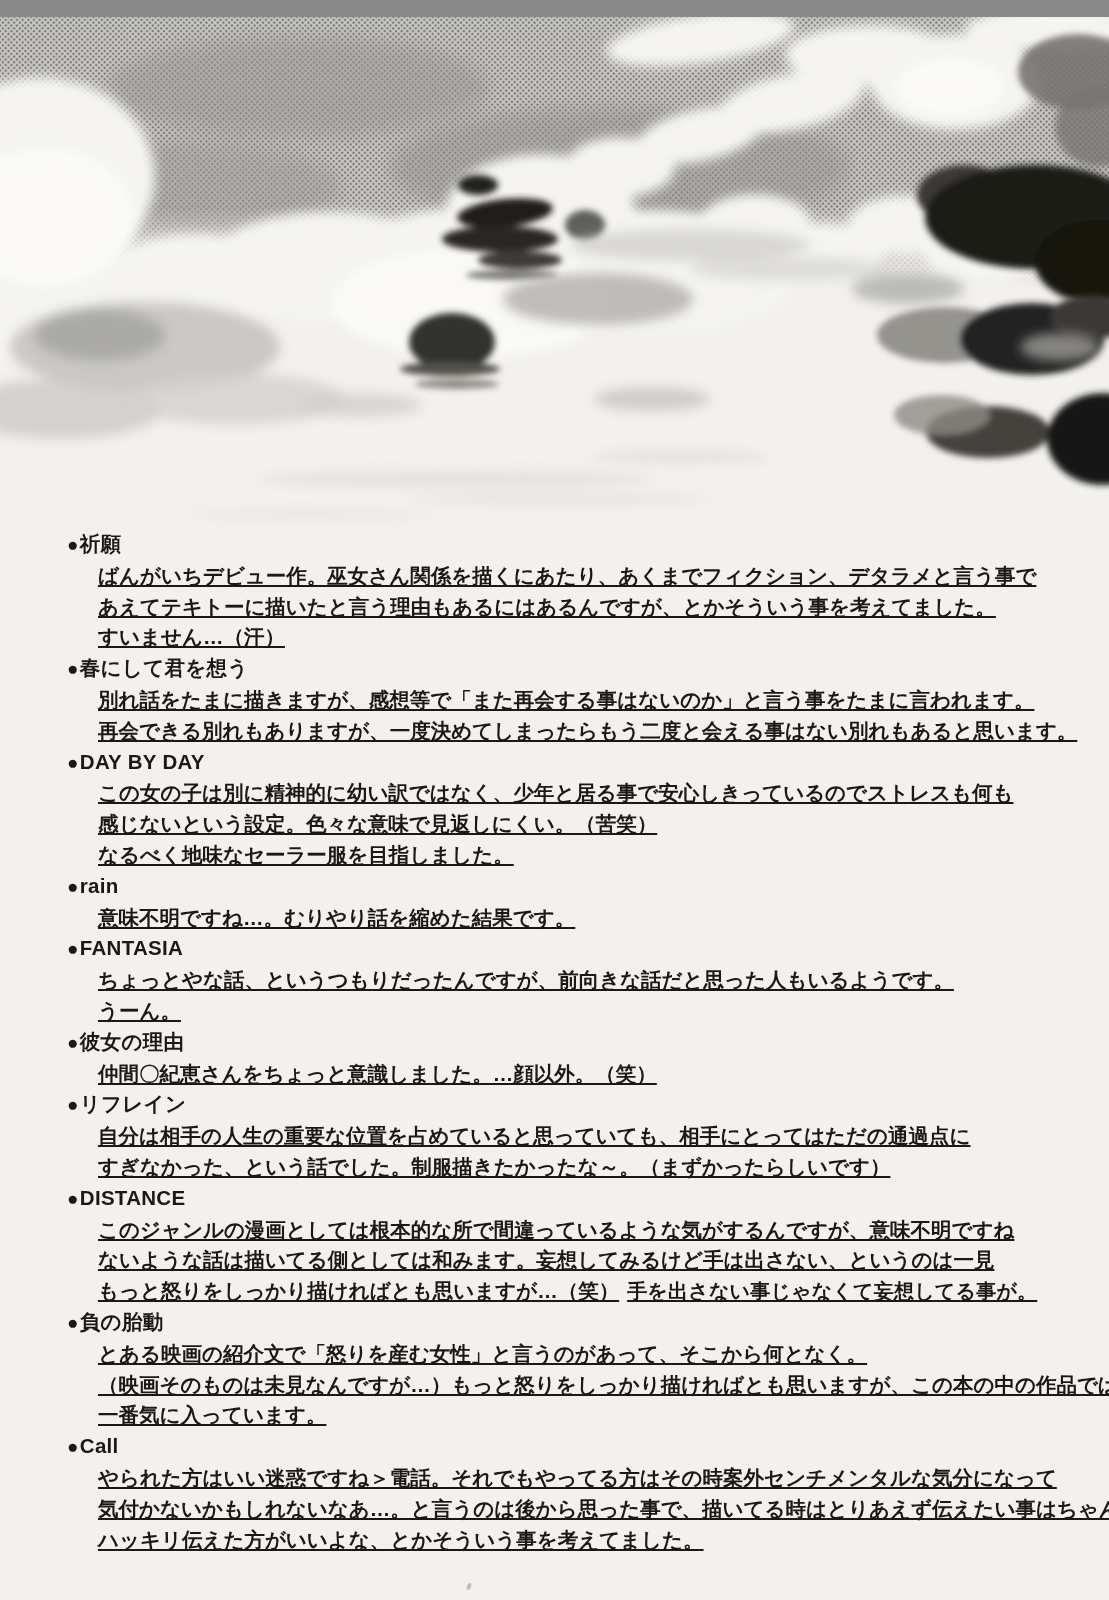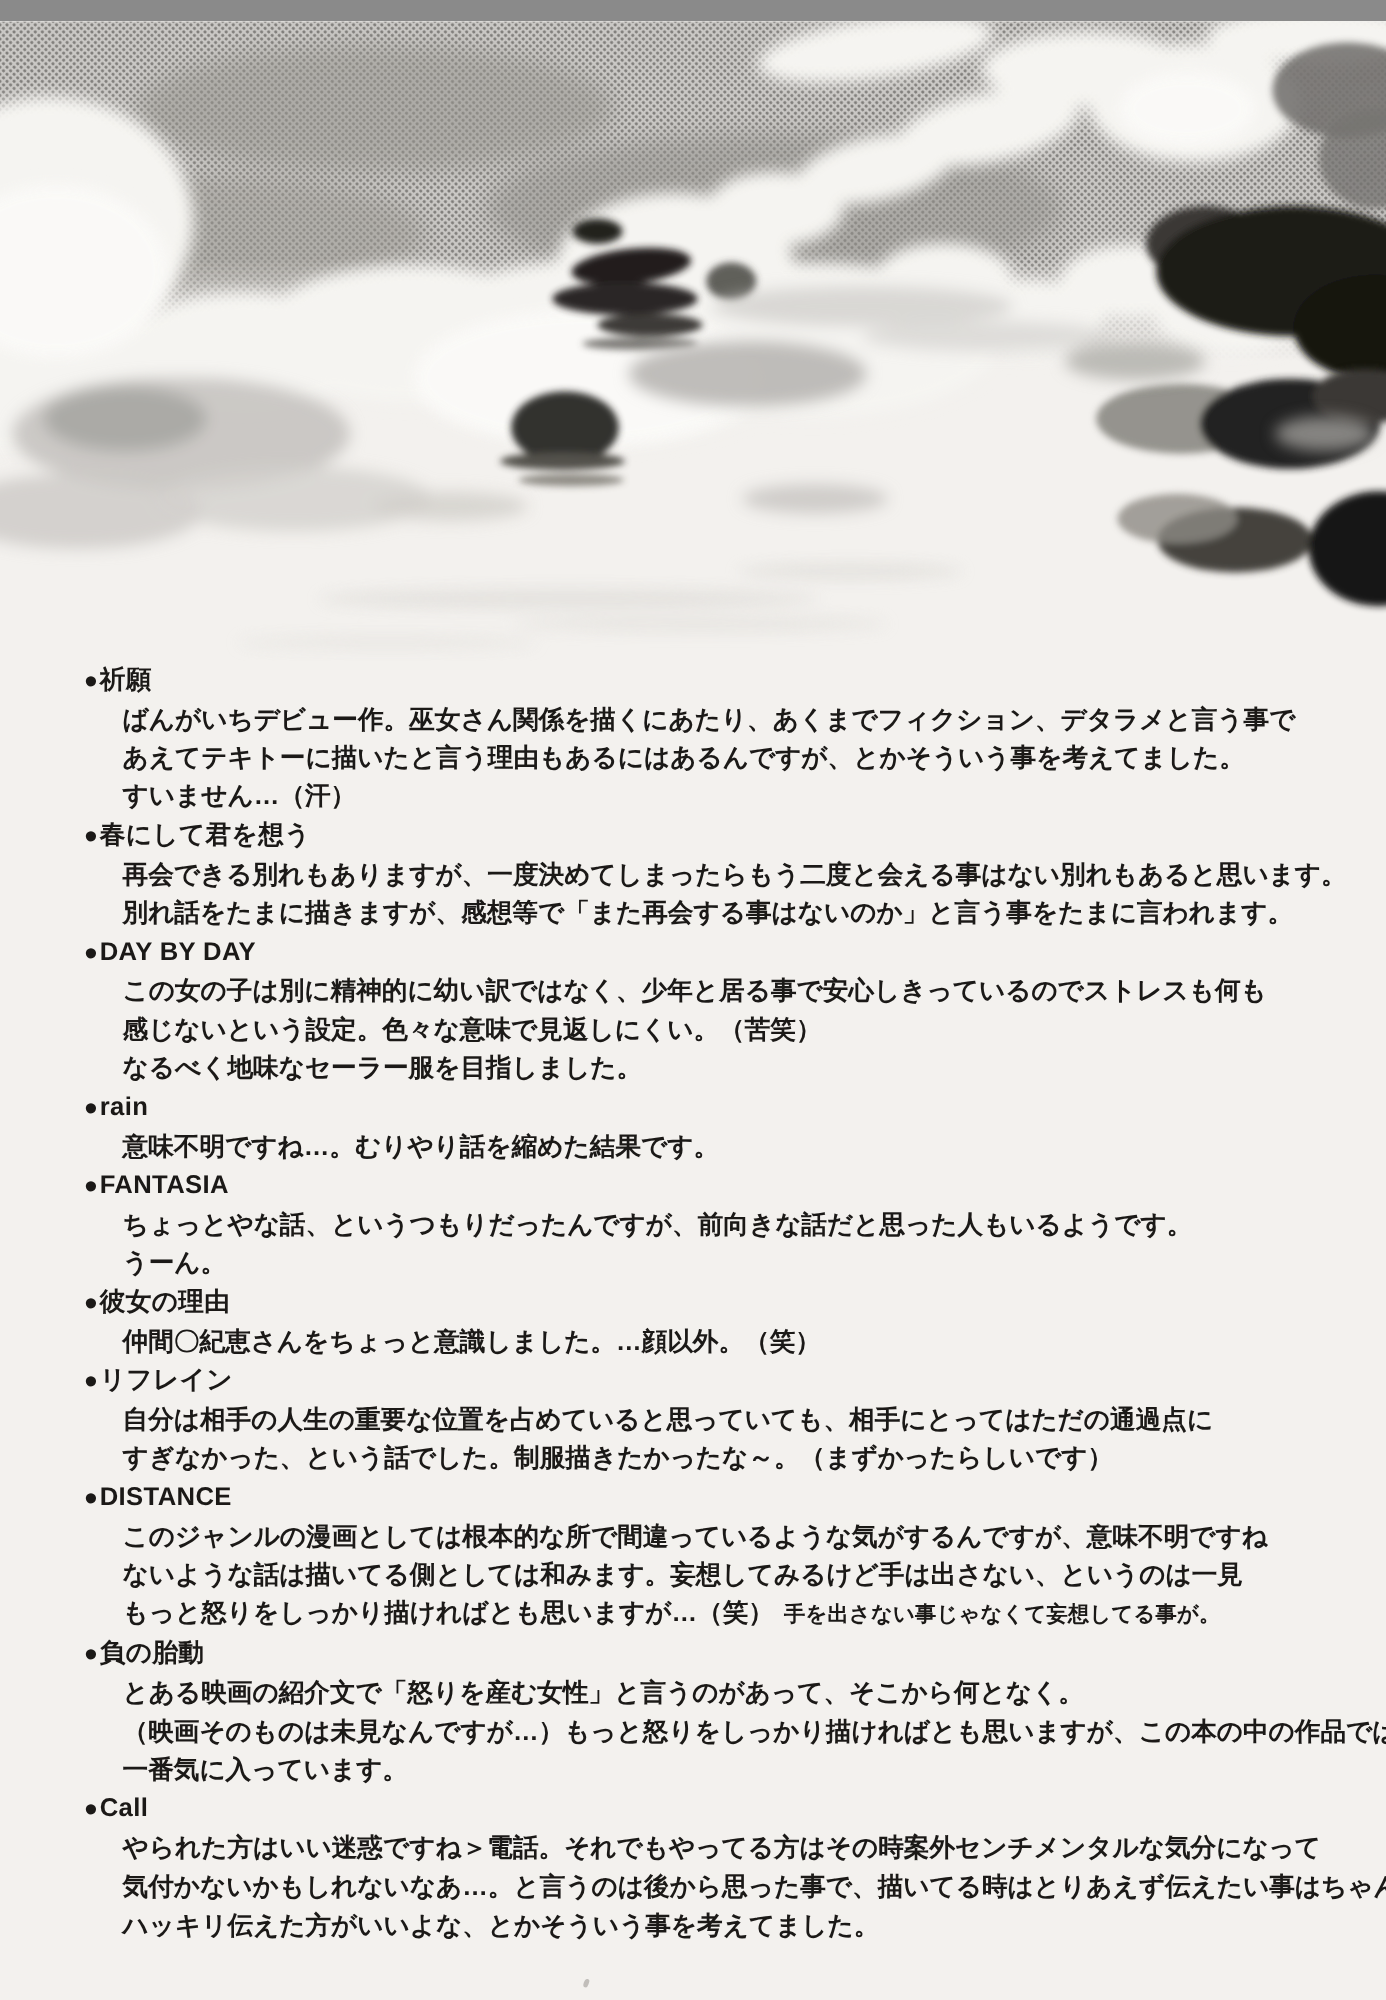--- a/index.html
+++ b/index.html
@@ -21,24 +21,24 @@
   .sec{margin:0;padding:0;}
   .sec-title{
     margin:0;padding:0;
     font-size:20.5px;font-weight:700;line-height:30.8px;
     white-space:nowrap;letter-spacing:0.3px;
   }
   .bullet{font-size:19px;margin-right:1px;}
   .line{
     margin:0 0 0 31px;padding:0;
     font-size:20.5px;font-weight:600;line-height:30.8px;
-    white-space:nowrap;letter-spacing:0px;
+    white-space:nowrap;letter-spacing:0px;text-decoration:underline;
   }
   .small-note{
-    font-size:17px;font-weight:700;letter-spacing:0.2px;
+    font-size:20px;font-weight:700;letter-spacing:0.2px;
     margin-left:8px;
   }
   .speck{
     position:absolute;left:467px;top:1566px;width:4px;height:7px;
     background:#97948f;border-radius:60% 40% 50% 50%;
     transform:rotate(18deg);opacity:.55;
   }
 </style>
 </head>
 <body>
@@ -174,22 +174,22 @@
 
     <section class="sec">
       <h2 class="sec-title"><span class="bullet">●</span><span>祈願</span></h2>
       <p class="line">ばんがいちデビュー作。巫女さん関係を描くにあたり、あくまでフィクション、デタラメと言う事で</p>
       <p class="line">あえてテキトーに描いたと言う理由もあるにはあるんですが、とかそういう事を考えてました。</p>
       <p class="line">すいません…（汗）</p>
     </section>
 
     <section class="sec">
       <h2 class="sec-title"><span class="bullet">●</span><span>春にして君を想う</span></h2>
+      <p class="line">別れ話をたまに描きますが、感想等で「また再会する事はないのか」と言う事をたまに言われます。</p>
       <p class="line">再会できる別れもありますが、一度決めてしまったらもう二度と会える事はない別れもあると思います。</p>
-      <p class="line">別れ話をたまに描きますが、感想等で「また再会する事はないのか」と言う事をたまに言われます。</p>
     </section>
 
     <section class="sec">
       <h2 class="sec-title"><span class="bullet">●</span><span>DAY BY DAY</span></h2>
       <p class="line">この女の子は別に精神的に幼い訳ではなく、少年と居る事で安心しきっているのでストレスも何も</p>
       <p class="line">感じないという設定。色々な意味で見返しにくい。（苦笑）</p>
     </section>
 
     <section class="sec">
       <p class="line">なるべく地味なセーラー服を目指しました。</p>

